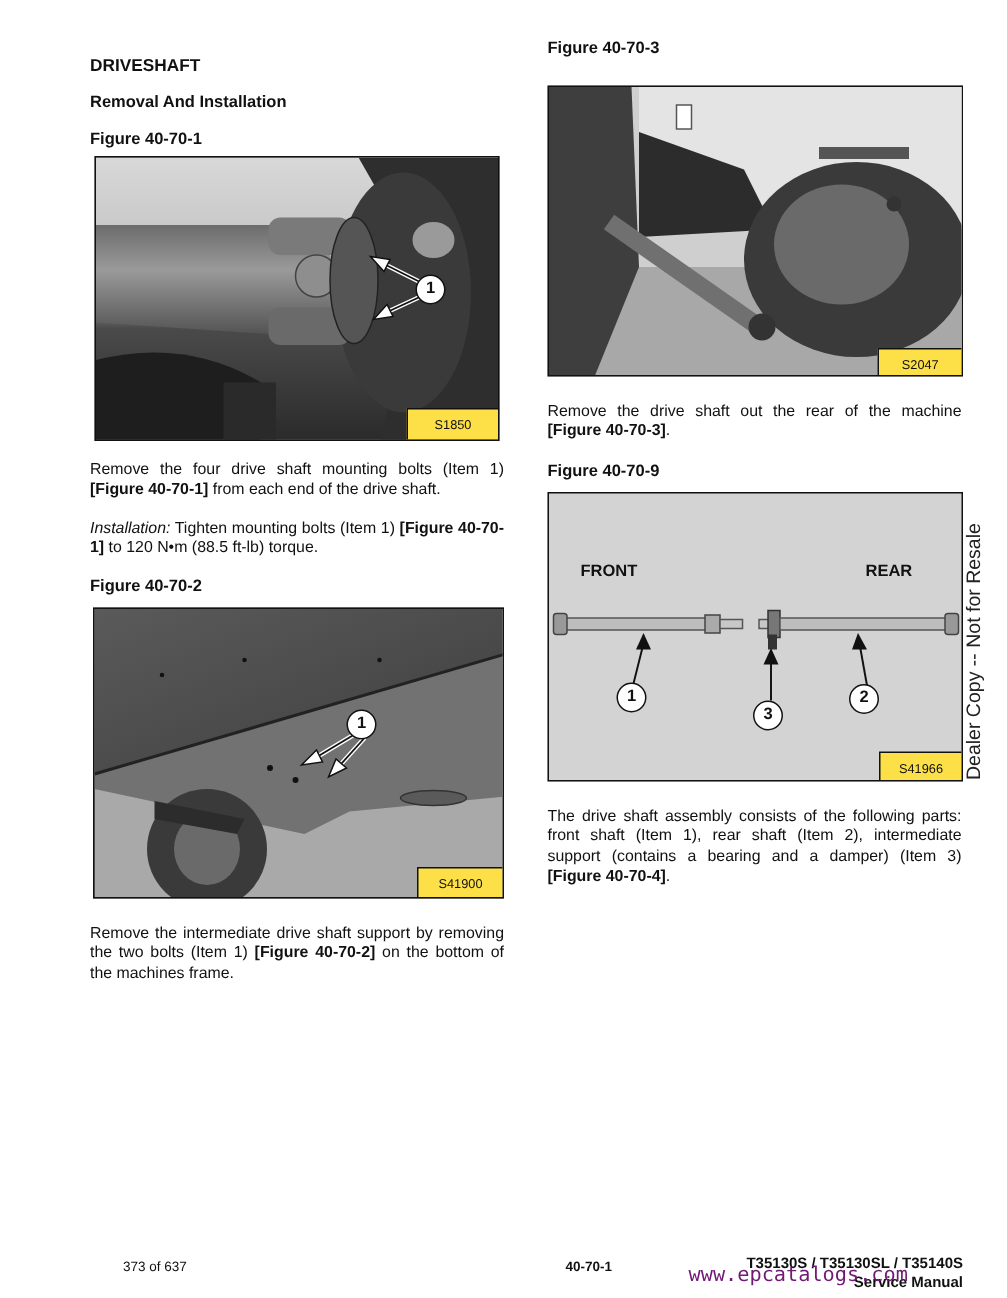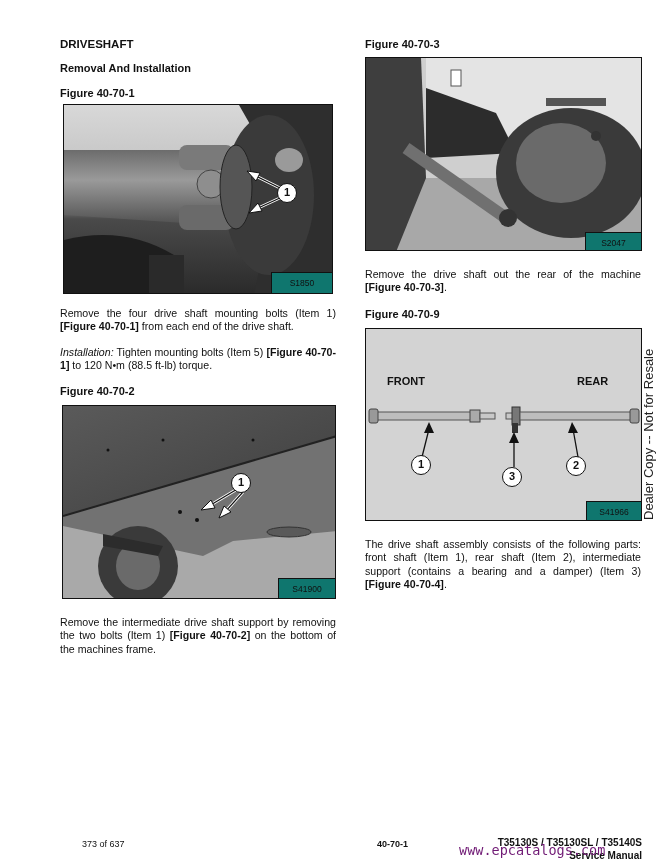--- a/index.html
+++ b/index.html
@@ -5,21 +5,21 @@
   html, body { margin: 0; padding: 0; background: #ffffff; }
   body { width: 671px; height: 865px; position: relative; overflow: hidden;
          font-family: "Liberation Sans", sans-serif; color: #111; }
   .abs { position: absolute; }
   .h-section { font-weight: bold; font-size: 11.5px; }
   .h-fig { font-weight: bold; font-size: 11px; }
   .para { font-size: 10.6px; line-height: 13.3px; text-align: justify; }
   .para b { font-weight: bold; }
   .para i { font-style: italic; font-weight: normal; }
   .frame { position: absolute; border: 1.5px solid #111; overflow: hidden; box-sizing: border-box; }
-  .code-box { position: absolute; right: -1px; bottom: -1px; background: #0f766e;
+  .code-box { position: absolute; right: -1px; bottom: -1px; background: #fde047;
               border: 1.5px solid #111; font-size: 8.5px; text-align: center;
               line-height: 20px; box-sizing: border-box; }
   .callout { position: absolute; width: 20px; height: 20px; border-radius: 50%;
              background: #fff; border: 1.5px solid #111; box-sizing: border-box;
              font-weight: bold; font-size: 11px; text-align: center; line-height: 17px; }
   .diag-label { position: absolute; font-weight: bold; font-size: 11px; }
   .watermark { position: absolute; left: 641px; top: 520px; transform-origin: 0 0;
                transform: rotate(-90deg); font-size: 13px; white-space: nowrap; color: #222; }
   .footer { font-size: 9px; }
   .footer-right { font-size: 10px; font-weight: bold; text-align: right; margin-top: 12px; }
@@ -71,21 +71,21 @@
   </svg>
   <div class="callout" style="left:213px; top:78px;">1</div>
   <div class="code-box" style="width:62px; height:22px;">S1850</div>
 </div>
 
 <div class="abs para" style="left:60px; top:307px; width:276px;">
   <span>Remove the four drive shaft mounting bolts (Item 1) </span><b>[Figure 40-70-1]</b><span> from each end of the drive shaft.</span>
 </div>
 
 <div class="abs para" style="left:60px; top:346px; width:276px;">
-  <i>Installation:</i><span> Tighten mounting bolts (Item 5) </span><b>[Figure 40-70-1]</b><span> to 120 N•m (88.5 ft-lb) torque.</span>
+  <i>Installation:</i><span> Tighten mounting bolts (Item 1) </span><b>[Figure 40-70-1]</b><span> to 120 N•m (88.5 ft-lb) torque.</span>
 </div>
 
 <div class="abs h-fig" style="left:60px; top:385px;">Figure 40-70-2</div>
 
 <div class="frame" style="left:62px; top:405px; width:274px; height:194px; background:#6a6a6a;">
   <svg width="274" height="194" viewBox="0 0 274 194">
     <defs>
       <linearGradient id="g2a" x1="0" y1="0" x2="1" y2="1">
         <stop offset="0" stop-color="#5a5a5a"></stop>
           <stop offset="1" stop-color="#3e3e3e"></stop>
@@ -114,21 +114,21 @@
     <polygon points="156,112 161,100 168,106" fill="#fff" stroke="#111"></polygon>
   </svg>
   <div class="callout" style="left:168px; top:67px;">1</div>
   <div class="code-box" style="width:58px; height:21px;">S41900</div>
 </div>
 
 <div class="abs para" style="left:60px; top:616px; width:276px;">
   <span>Remove the intermediate drive shaft support by removing the two bolts (Item 1) </span><b>[Figure 40-70-2]</b><span> on the bottom of the machines frame.</span>
 </div>
 
-<div class="abs h-fig" style="left:365px; top:38px;">Figure 40-70-3</div>
+<div class="abs h-fig" style="left:365px; top:26px;">Figure 40-70-3</div>
 
 <div class="frame" style="left:365px; top:57px; width:277px; height:194px; background:#bbb;">
   <svg width="277" height="194" viewBox="0 0 277 194">
     <rect width="277" height="194" fill="#cfcfcf"></rect>
     <rect y="120" width="277" height="74" fill="#a8a8a8"></rect>
     <path d="M60 0 L277 0 L277 95 L120 85 L60 40 Z" fill="#e4e4e4"></path>
     <path d="M0 0 L55 0 L60 120 L30 194 L0 194 Z" fill="#3e3e3e"></path>
     <path d="M60 30 L130 55 L150 95 L60 100 Z" fill="#2c2c2c"></path>
     <ellipse cx="205" cy="115" rx="75" ry="65" fill="#3a3a3a"></ellipse>
     <ellipse cx="195" cy="105" rx="45" ry="40" fill="#6a6a6a"></ellipse>

